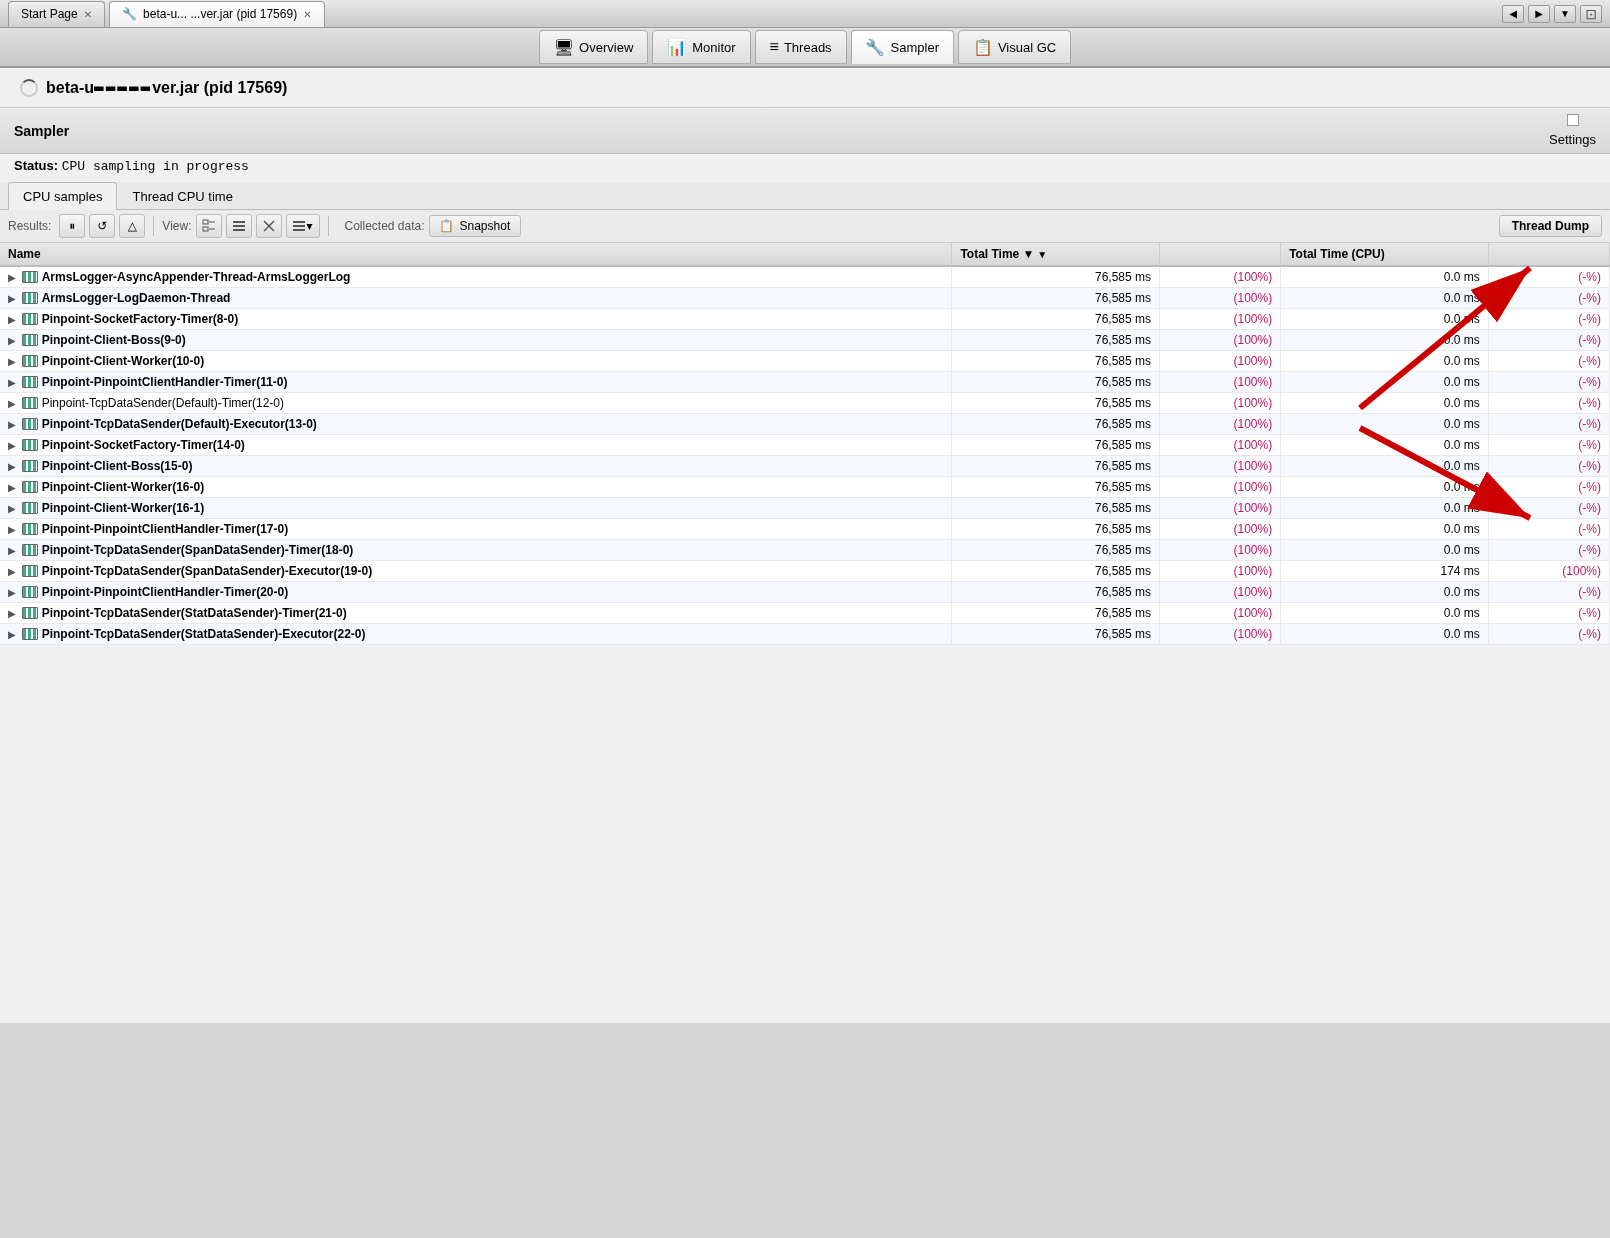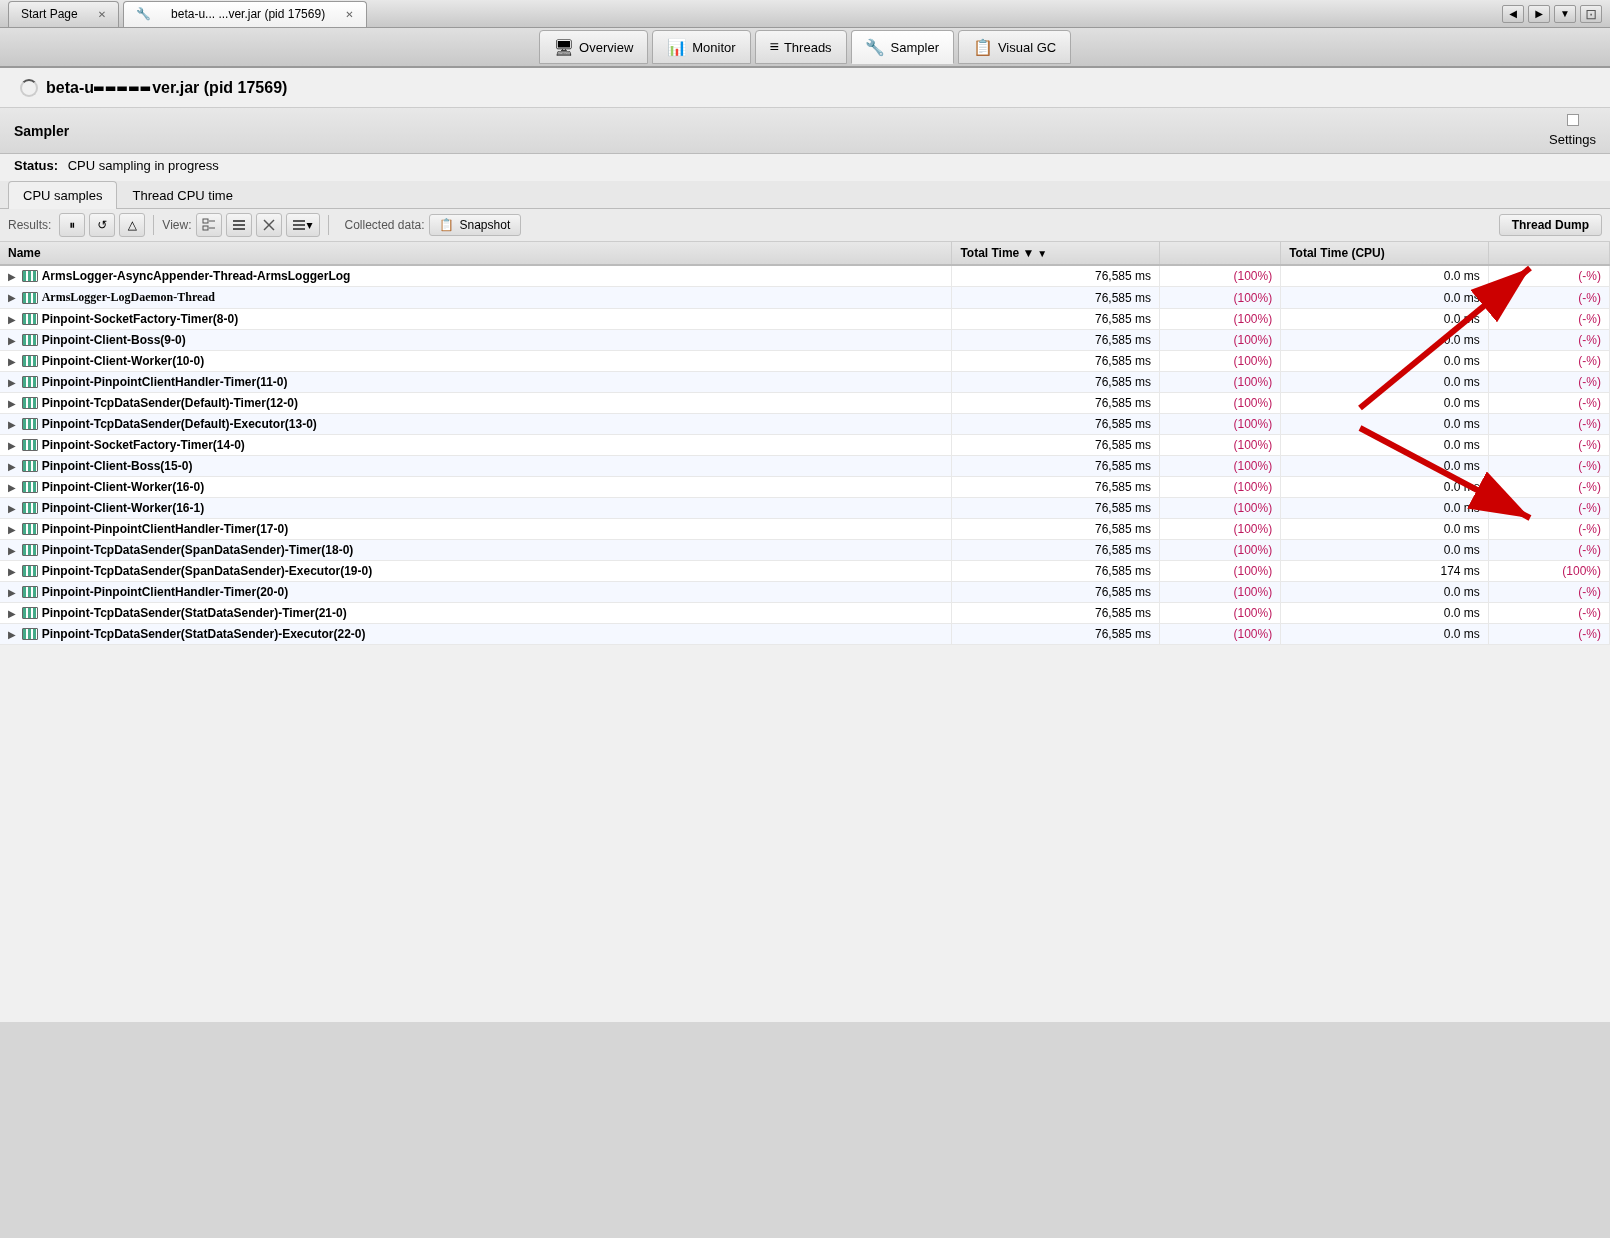--- a/index.html
+++ b/index.html
@@ -1,20 +1,20 @@
 <!DOCTYPE html>
 <html><head>
   <meta charset="utf-8">
   <style>
     * { box-sizing: border-box; margin: 0; padding: 0; }
     body { font-family: 'Lucida Grande', Arial, sans-serif; font-size: 13px; background: #d6d6d6; color: #000; width: 1610px; min-height: 1238px; overflow-x: hidden; }
 
     
     .title-bar { background: linear-gradient(to bottom, #e8e8e8, #c8c8c8); border-bottom: 1px solid #999; display: flex; align-items: center; height: 28px; padding: 0 8px; gap: 0; }
-    .tab { display: flex; align-items: center; height: 26px; padding: 0 12px; background: linear-gradient(to bottom, #f0f0f0, #d0d0d0); border: 1px solid #999; border-bottom: none; border-radius: 4px 4px 0 0; font-size: 12px; gap: 20px; cursor: pointer; }
+    .tab { display: flex; align-items: center; height: 26px; padding: 0 12px; background: linear-gradient(to bottom, #f0f0f0, #d0d0d0); border: 1px solid #999; border-bottom: none; border-radius: 4px 4px 0 0; font-size: 12px; gap: 6px; cursor: pointer; }
     .tab.active { background: linear-gradient(to bottom, #fff, #f0f0f0); }
     .tab-close { font-size: 10px; color: #666; cursor: pointer; }
     .title-bar-right { margin-left: auto; display: flex; gap: 4px; }
     .title-btn { width: 22px; height: 18px; background: linear-gradient(to bottom, #eee, #ccc); border: 1px solid #999; border-radius: 2px; display: flex; align-items: center; justify-content: center; font-size: 10px; cursor: pointer; }
 
     
     .nav-bar { background: linear-gradient(to bottom, #e0e0e0, #c8c8c8); border-bottom: 2px solid #999; display: flex; align-items: center; justify-content: center; height: 40px; gap: 4px; }
     .nav-tab { display: flex; align-items: center; gap: 5px; padding: 4px 14px; background: linear-gradient(to bottom, #f5f5f5, #ddd); border: 1px solid #aaa; border-radius: 4px 4px 0 0; font-size: 13px; cursor: pointer; height: 34px; }
     .nav-tab.active { background: linear-gradient(to bottom, #fff, #f0f0f0); border-bottom: 1px solid #f0f0f0; }
 
@@ -133,21 +133,21 @@
     <span class="panel-title">Sampler</span>
     <div class="settings-area">
       <div class="checkbox-small"></div>
       <span>Settings</span>
     </div>
   </div>
 
 
   <div class="status-bar">
     <span class="status-label">Status:</span>
-    <span style="margin-left:6px;">CPU sampling in progress</span>
+    <span style="font-family:Liberation Mono, monospace;">CPU sampling in progress</span>
   </div>
 
   <div class="tab-strip">
     <div class="content-tab active">
       <span>CPU samples</span>
     </div>
     <div class="content-tab">
       <span>Thread CPU time</span>
     </div>
   </div>
@@ -218,21 +218,21 @@
     </td>
     <td class="td-time col-time">76,585 ms</td>
     <td class="td-pct col-pct">(100%)</td>
     <td class="td-time col-cputime">0.0 ms</td>
     <td class="td-pct col-cpupct">(-%)</td>
   </tr>
           <tr>
     <td class="td-name">
       <span class="expand-arrow">▶</span>
       <span class="thread-icon"></span>
-      <span style="font-weight:bold;font-family:Liberation Serif, serif;">ArmsLogger-LogDaemon-Thread</span>
+      <span style="font-weight:bold;">ArmsLogger-LogDaemon-Thread</span>
     </td>
     <td class="td-time col-time">76,585 ms</td>
     <td class="td-pct col-pct">(100%)</td>
     <td class="td-time col-cputime">0.0 ms</td>
     <td class="td-pct col-cpupct">(-%)</td>
   </tr>
           <tr>
     <td class="td-name">
       <span class="expand-arrow">▶</span>
       <span class="thread-icon"></span>
@@ -273,21 +273,21 @@
     </td>
     <td class="td-time col-time">76,585 ms</td>
     <td class="td-pct col-pct">(100%)</td>
     <td class="td-time col-cputime">0.0 ms</td>
     <td class="td-pct col-cpupct">(-%)</td>
   </tr>
           <tr>
     <td class="td-name">
       <span class="expand-arrow">▶</span>
       <span class="thread-icon"></span>
-      <span style="font-weight:bold;">Pinpoint-TcpDataSender(Default)-Timer(12-0)</span>
+      <span style="font-weight:normal;">Pinpoint-TcpDataSender(Default)-Timer(12-0)</span>
     </td>
     <td class="td-time col-time">76,585 ms</td>
     <td class="td-pct col-pct">(100%)</td>
     <td class="td-time col-cputime">0.0 ms</td>
     <td class="td-pct col-cpupct">(-%)</td>
   </tr>
           <tr>
     <td class="td-name">
       <span class="expand-arrow">▶</span>
       <span class="thread-icon"></span>

